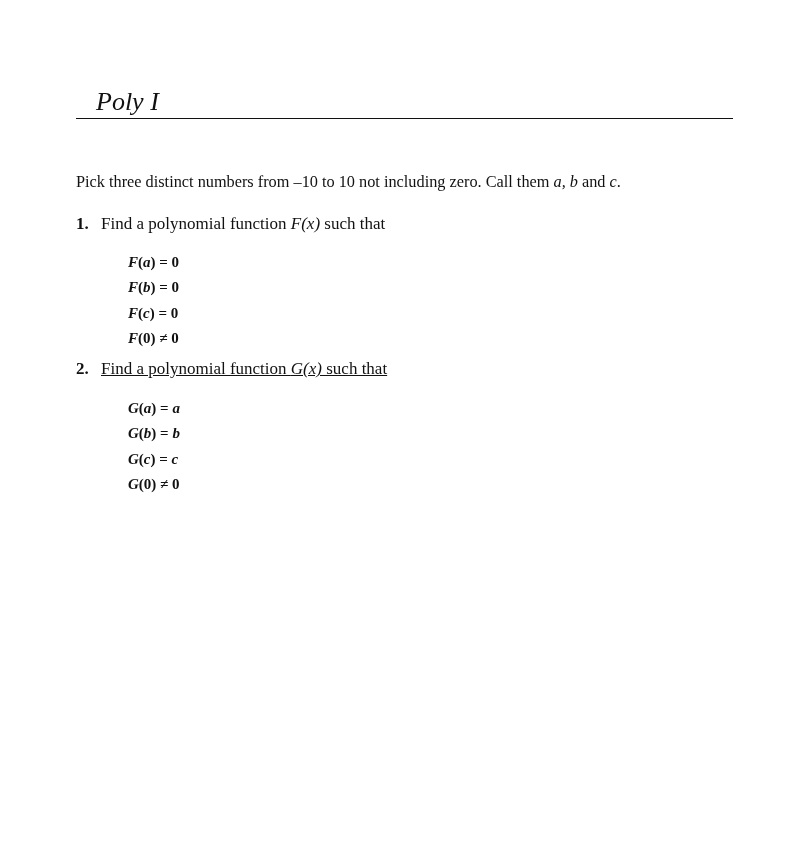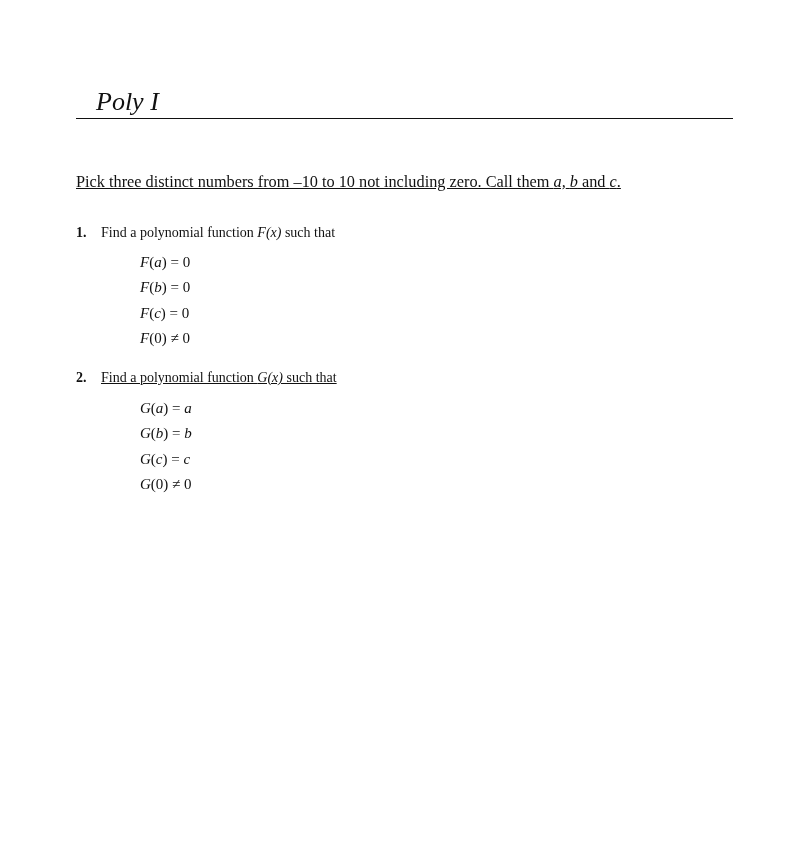--- a/index.html
+++ b/index.html
@@ -1,24 +1,24 @@
 <!DOCTYPE html>
 <html><head>
 <meta charset="utf-8">
 <style>
   html, body { margin: 0; padding: 0; background: #ffffff; }
   body { width: 809px; height: 857px; position: relative; font-family: "Liberation Serif", "DejaVu Serif", serif; color: #111; }
   .title { position: absolute; left: 76px; top: 86px; font-size: 26px; font-style: italic; line-height: 32px; margin-left: 20px; }
   .rule { position: absolute; left: 76px; top: 118px; width: 657px; height: 0; border-top: 1.3px solid #111; }
-  .intro { position: absolute; left: 76px; top: 171px; font-size: 16.3px; line-height: 22px; white-space: nowrap; text-decoration: underline; }
-  .q { position: absolute; left: 76px; font-size: 14px; line-height: 22px; white-space: nowrap; margin-top: 9px; }
+  .intro { position: absolute; left: 76px; top: 171px; font-size: 16.3px; line-height: 22px; white-space: nowrap; }
+  .q { position: absolute; left: 76px; font-size: 17px; line-height: 22px; white-space: nowrap; }
   .q1 { top: 213px; }
   .q2 { top: 358px; text-decoration: underline; }
   .num { font-weight: bold; display: inline-block; width: 25px; }
-  .eqs { position: absolute; left: 140px; font-size: 15px; line-height: 25.3px; }
+  .eqs { position: absolute; left: 128px; font-size: 15px; line-height: 25.3px; font-weight: bold; }
   .eqs1 { top: 250px; }
   .eqs2 { top: 396px; }
   .it { font-style: italic; }
   .eq { white-space: nowrap; }
 </style>
 </head>
 <body>
 
 <div>
   <div class="title">Poly I</div>

